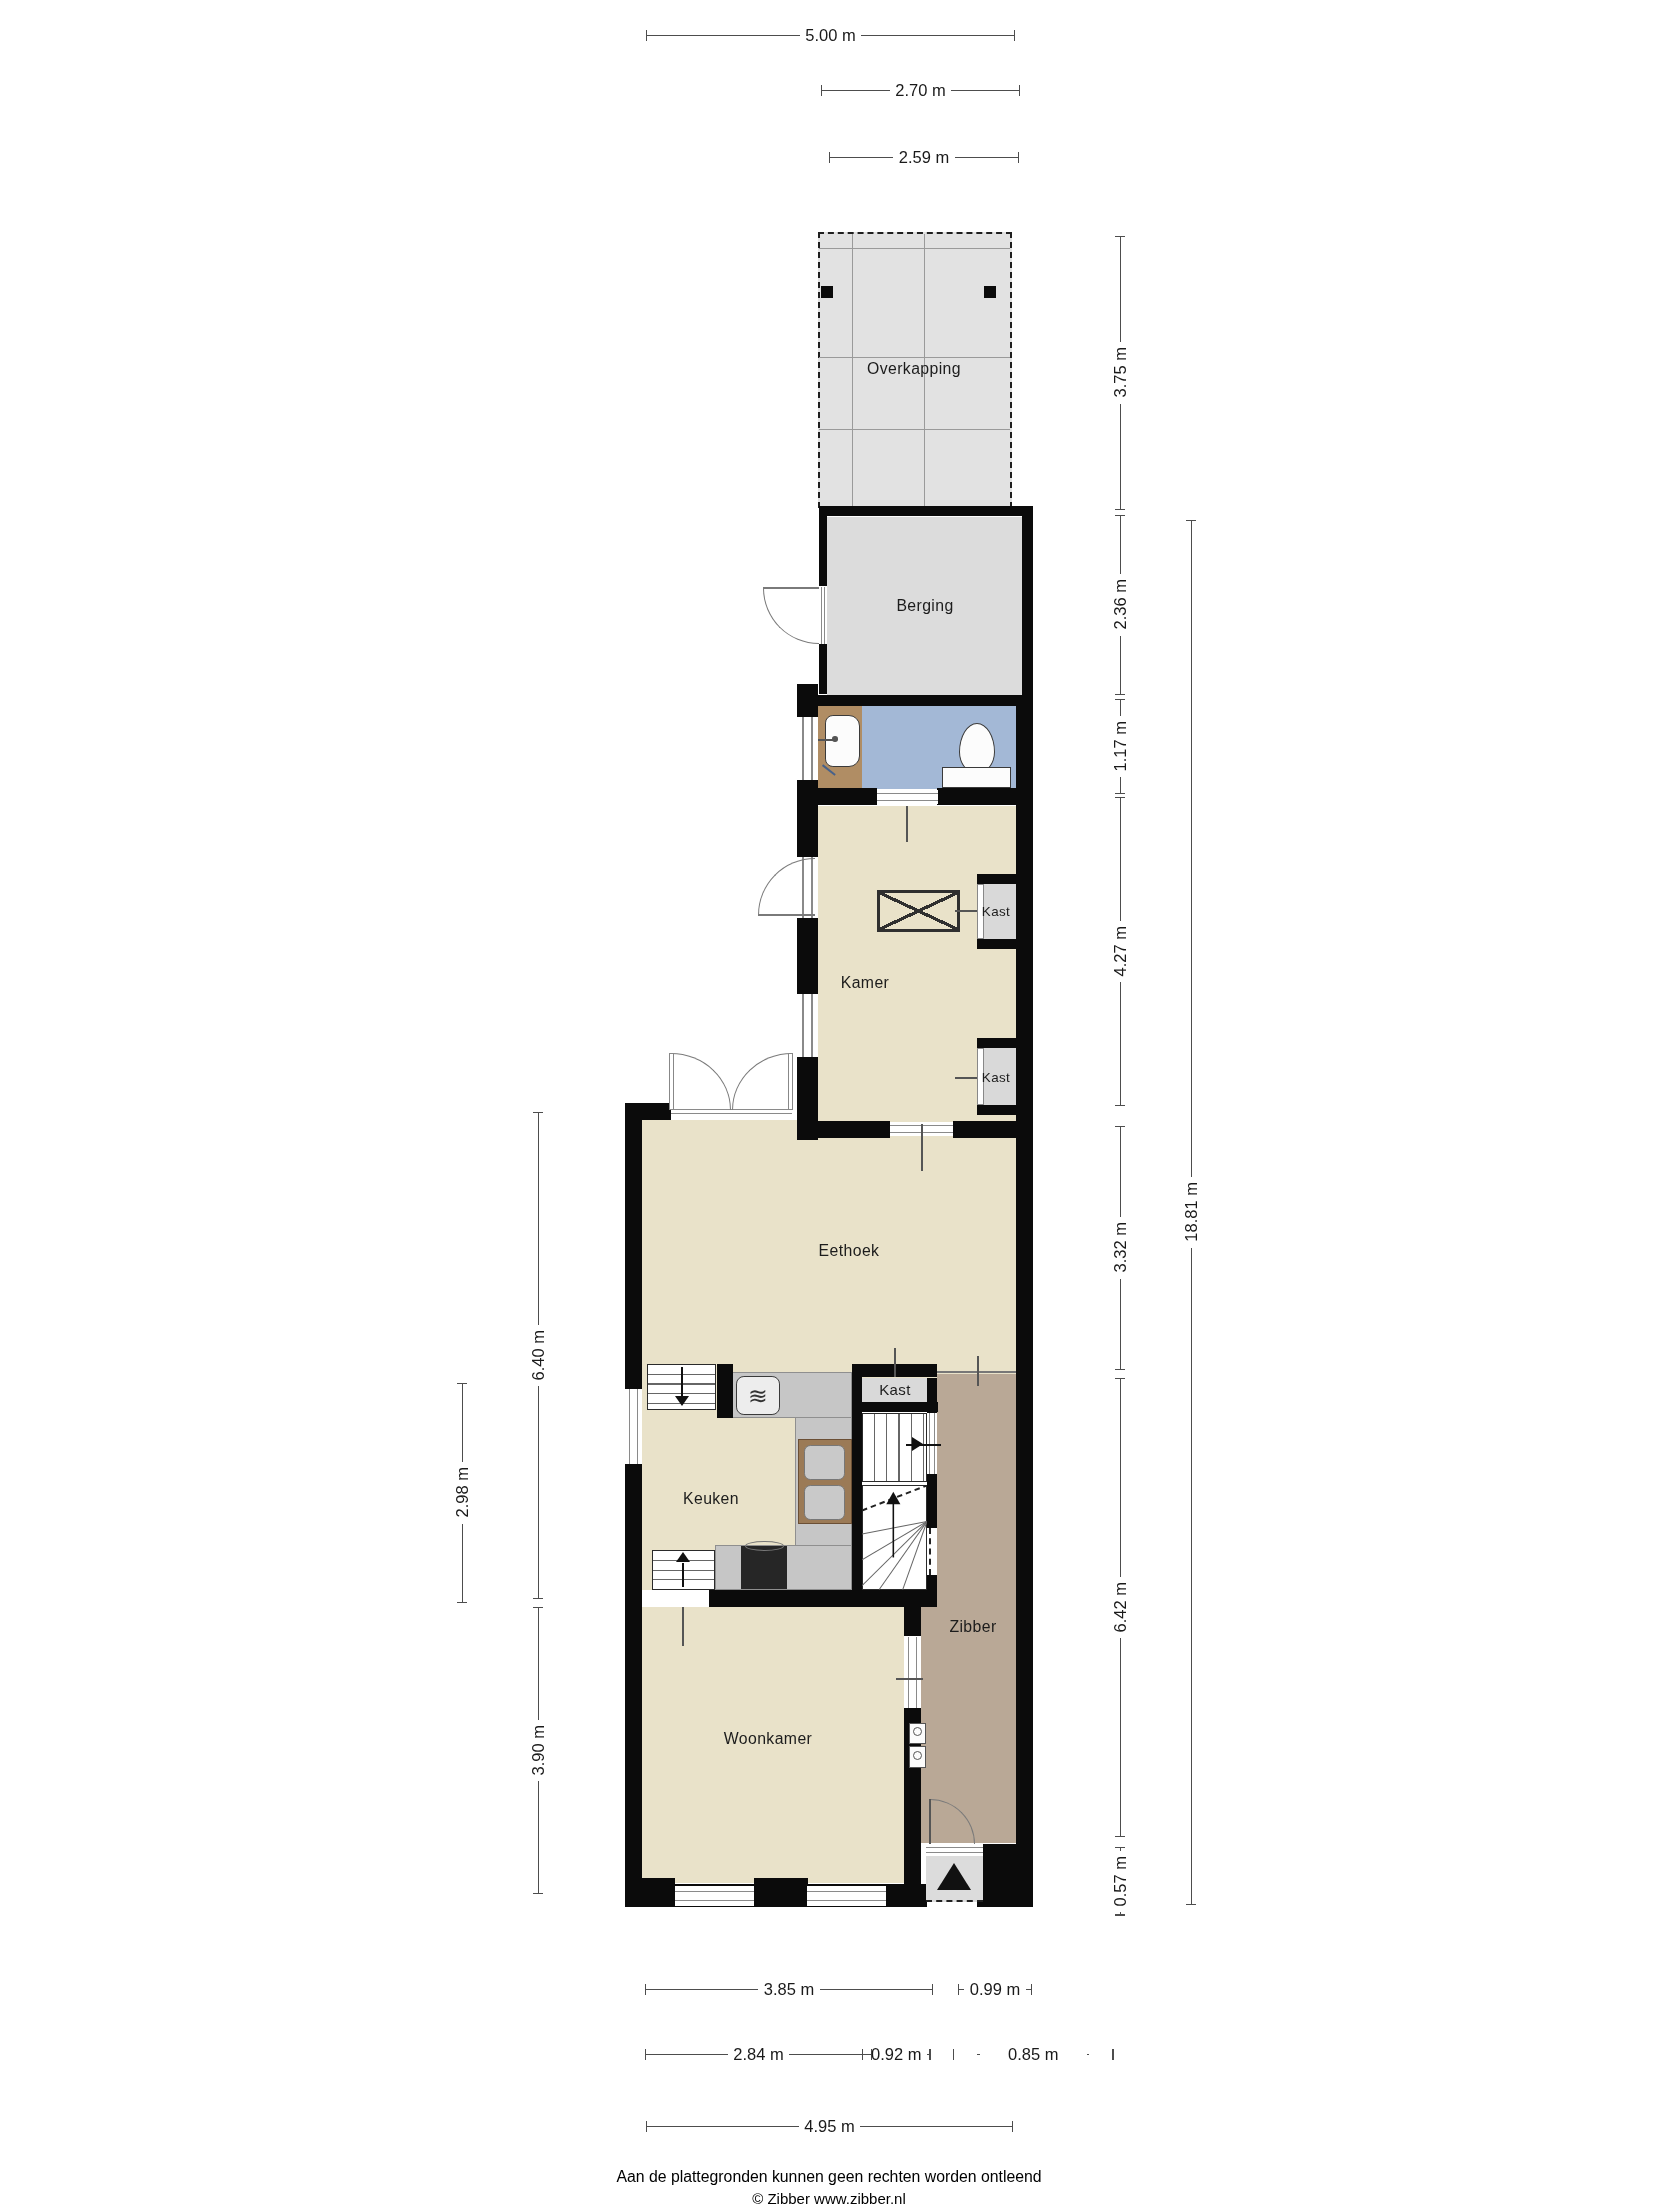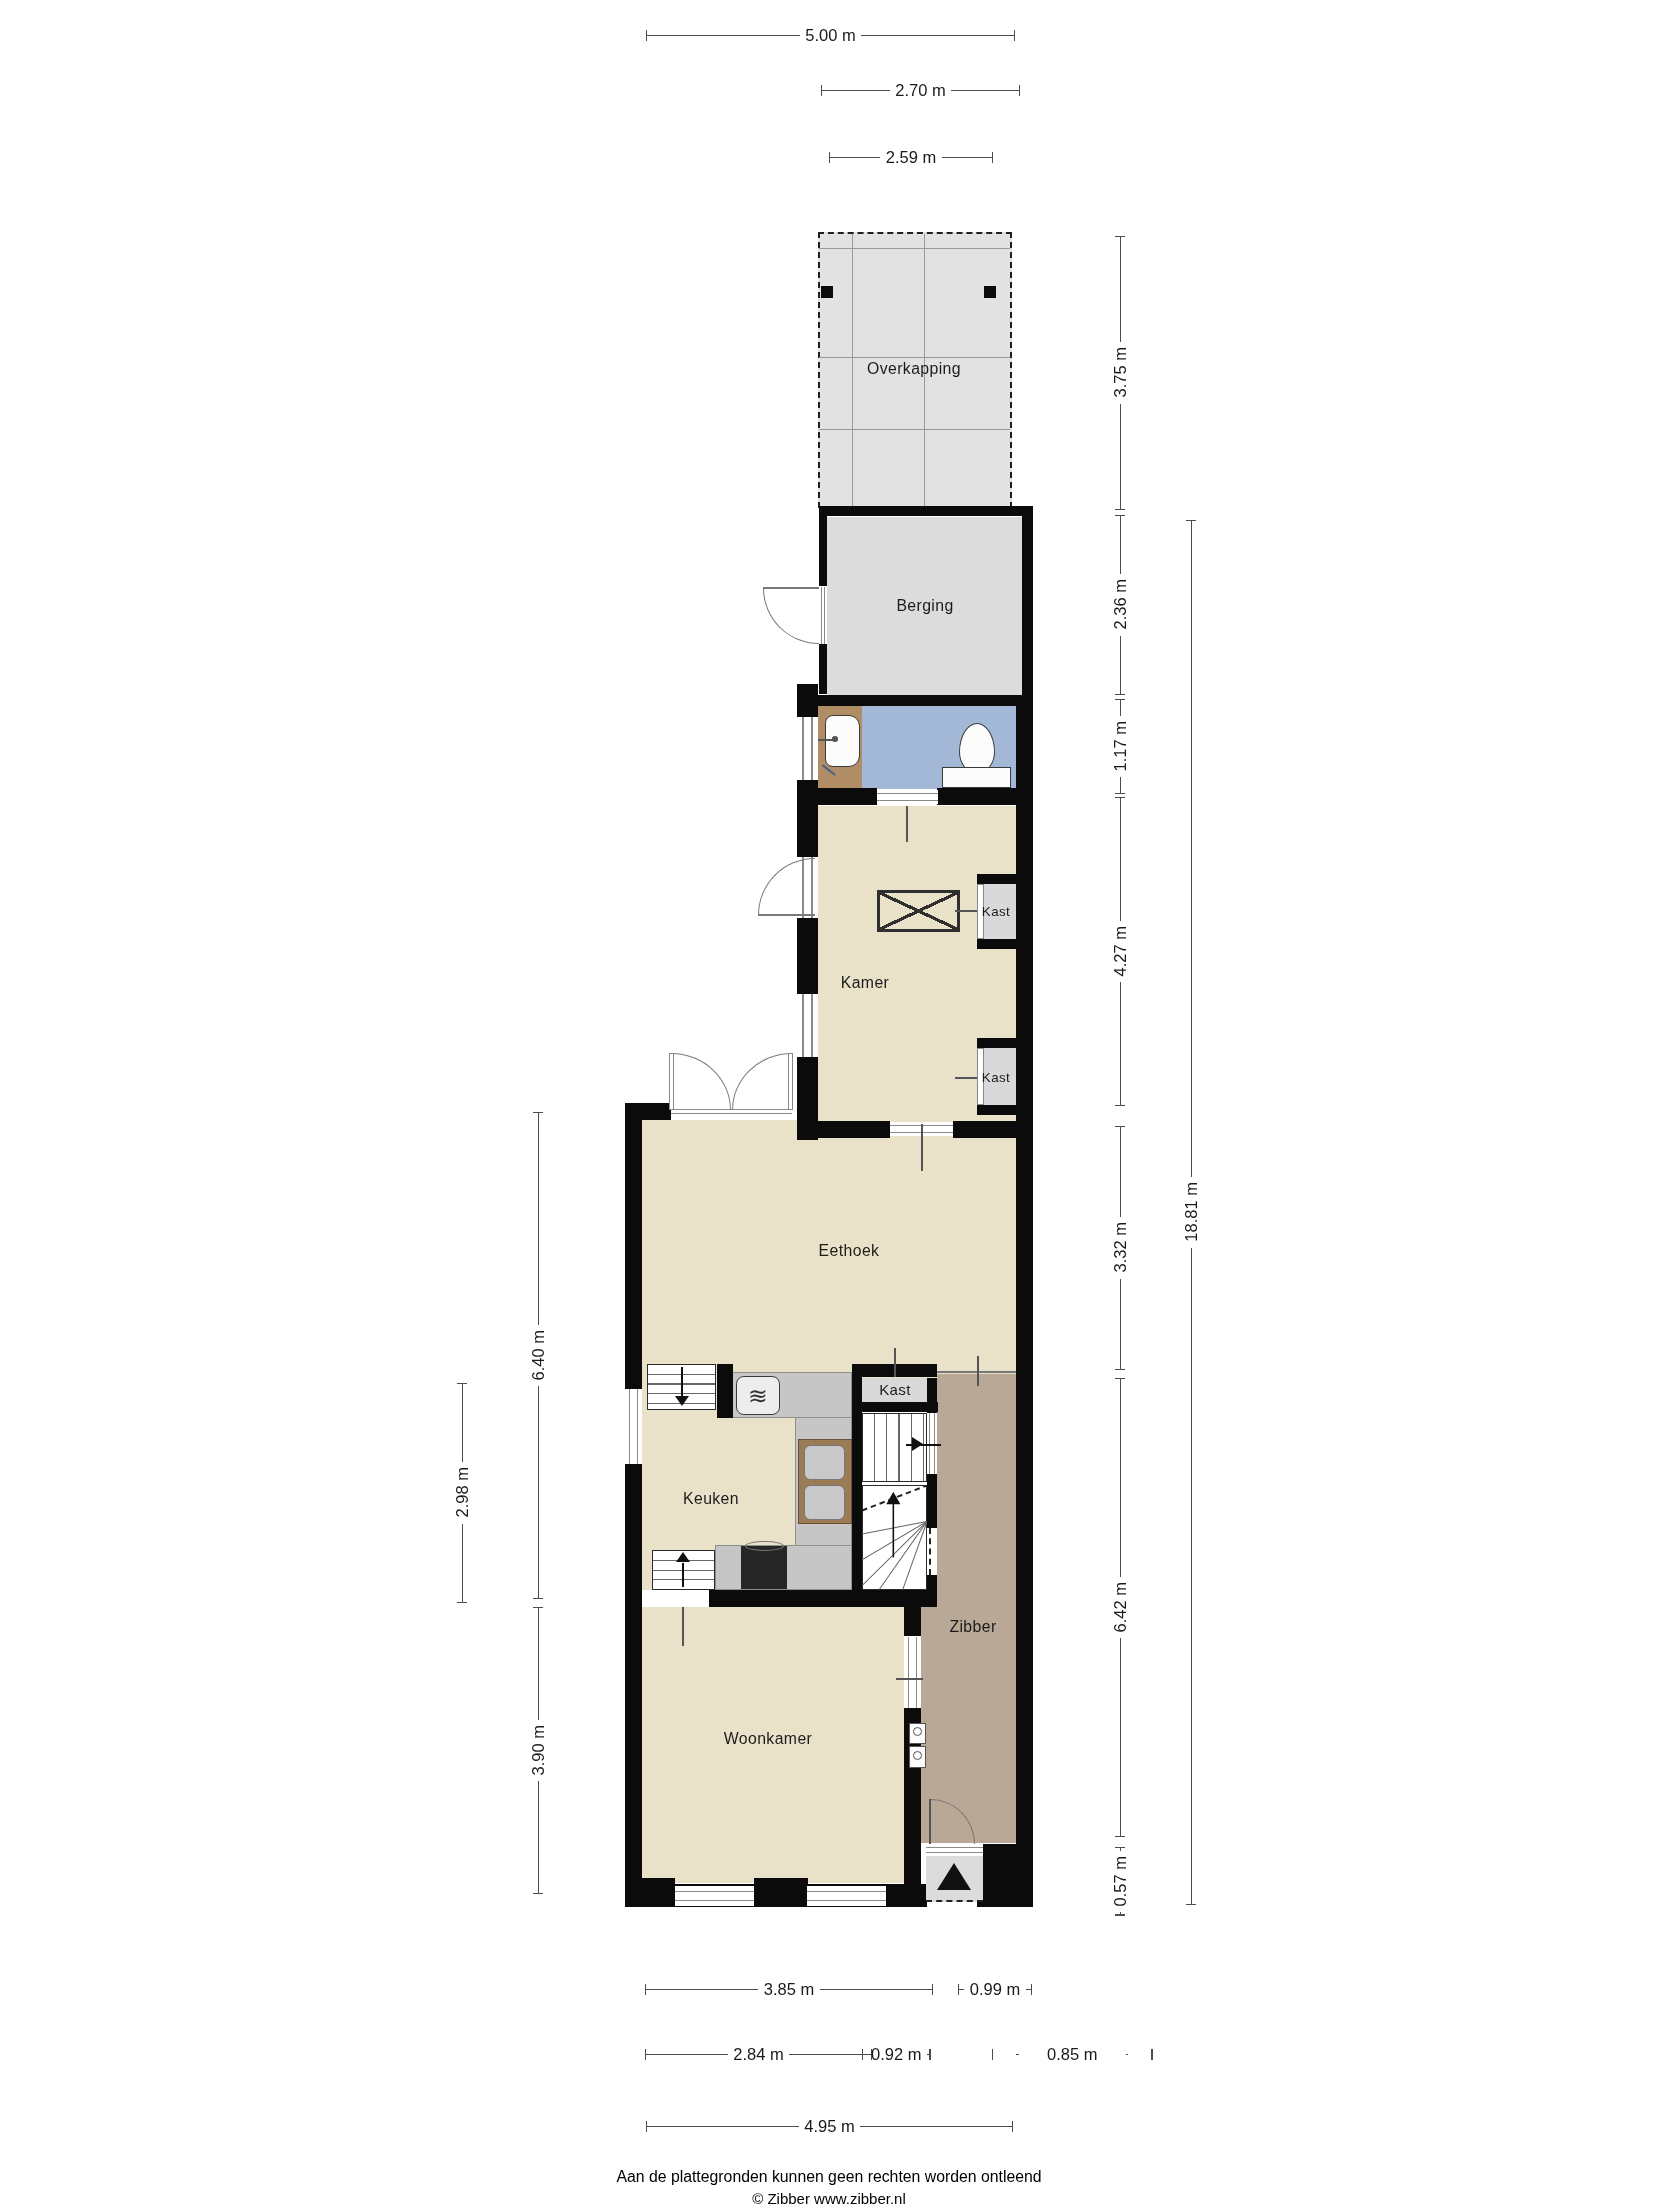--- a/index.html
+++ b/index.html
@@ -232,21 +232,21 @@
       <i class="ln"></i>
       <i class="tk"></i>
     </div>
   <div class="dim-h" style="left:821px;top:81px;width:199px;">
       <i class="tk"></i>
       <i class="ln"></i>
       <span>2.70 m</span>
       <i class="ln"></i>
       <i class="tk"></i>
     </div>
-  <div class="dim-h" style="left:829px;top:148px;width:164px;">
+  <div class="dim-h" style="left:829px;top:148px;width:190px;">
       <i class="tk"></i>
       <i class="ln"></i>
       <span>2.59 m</span>
       <i class="ln"></i>
       <i class="tk"></i>
     </div>
 
   <div class="dim-v" style="left:1110px;top:236px;height:274px;">
       <i class="tk"></i>
       <i class="ln"></i>
@@ -347,21 +347,21 @@
       <i class="ln"></i>
       <i class="tk"></i>
     </div>
   <div class="dim-h" style="left:862px;top:2045px;width:68px;">
       <i class="tk"></i>
       <i class="ln"></i>
       <span>0.92 m</span>
       <i class="ln"></i>
       <i class="tk"></i>
     </div>
-  <div class="dim-h" style="left:992px;top:2045px;width:62px;gap:23px;">
+  <div class="dim-h" style="left:953px;top:2045px;width:62px;gap:23px;">
       <i class="tk"></i>
       <i class="ln"></i>
       <span>0.85 m</span>
       <i class="ln"></i>
       <i class="tk"></i>
     </div>
   <div class="dim-h" style="left:646px;top:2117px;width:367px;">
       <i class="tk"></i>
       <i class="ln"></i>
       <span>4.95 m</span>

